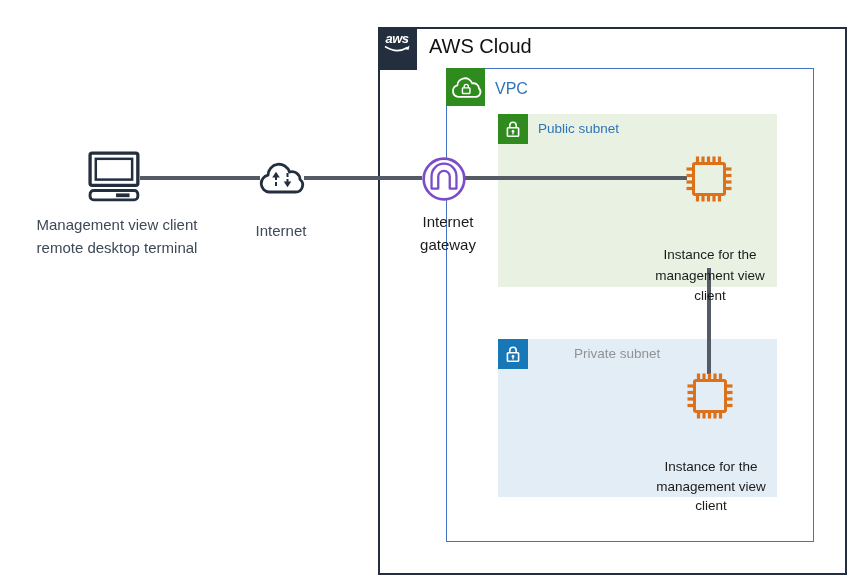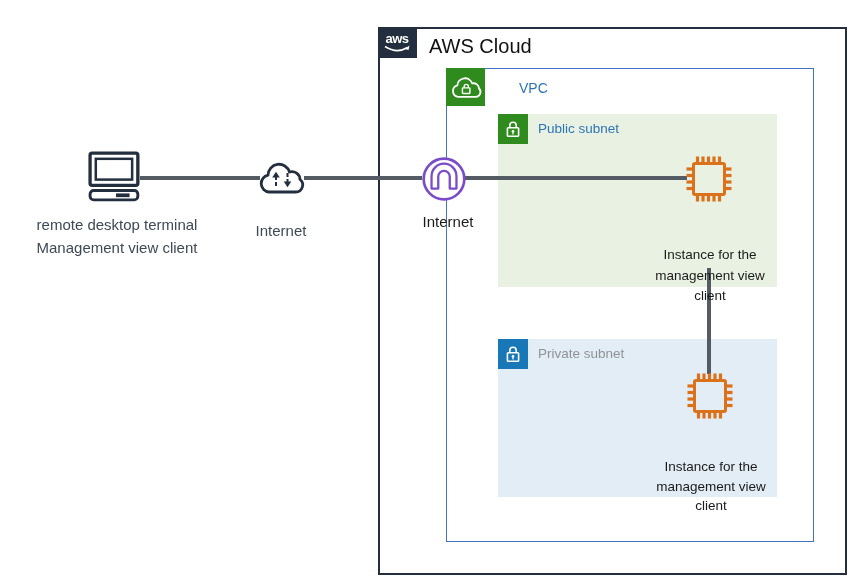--- a/index.html
+++ b/index.html
@@ -10,34 +10,34 @@
     --purple:#7B4CC8; --orange:#DC711B; --line:#545B64;
   }
   *{margin:0;padding:0;box-sizing:border-box;}
   body{background:#fff;font-family:"Liberation Sans",sans-serif;}
   .canvas{position:relative;width:855px;height:587px;background:#fff;overflow:hidden;}
   .hline{position:absolute;height:4px;background:var(--line);z-index:4;}
   .vline{position:absolute;width:4px;background:var(--line);z-index:4;}
   .node-label{position:absolute;text-align:center;color:var(--slate);font-size:15px;line-height:23px;z-index:5;}
   .node-label.blackish{color:var(--black);}
   .aws-box{position:absolute;left:378px;top:27px;width:469px;height:548px;border:2px solid var(--dark);z-index:1;background:#fff;}
-  .aws-logo{position:absolute;left:378px;top:27px;width:39px;height:31px;background:var(--dark);z-index:6;}
+  .aws-logo{position:absolute;left:378px;top:27px;width:39px;height:43px;background:var(--dark);z-index:6;font-style:italic;}
   .aws-cloud-label{position:absolute;left:429px;top:35px;font-size:20px;color:#111;z-index:6;}
   .vpc-box{position:absolute;left:446px;top:68px;width:368px;height:474px;border:1.5px solid var(--vpc-border);z-index:2;background:#fff;}
   .vpc-icon{position:absolute;left:446px;top:68px;width:39px;height:38px;background:var(--green);z-index:6;display:flex;align-items:center;justify-content:center;}
-  .vpc-label{position:absolute;left:519px;top:80px;font-size:14px;color:var(--blue-text);z-index:6;}
+  .vpc-label{position:absolute;left:495px;top:80px;font-size:16px;color:var(--blue-text);z-index:6;}
   .subnet{position:absolute;left:498px;width:279px;z-index:3;padding-left:24px;}
   .subnet.public{top:114px;height:173px;background:var(--green-fill);}
   .subnet.private{top:339px;height:158px;background:var(--blue-fill);}
   .subnet-icon{position:absolute;left:0;top:0;width:30px;height:30px;display:flex;align-items:center;justify-content:center;}
   .subnet-icon.green{background:var(--green);}
   .subnet-icon.blue{background:var(--blue-icon);}
   .subnet-label{position:absolute;left:40px;top:7px;font-size:13.5px;}
   .subnet-label.public-t{color:var(--blue-text);}
-  .subnet-label.private-t{color:var(--gray-text);}
+  .subnet-label.private-t{color:var(--gray-text);margin-left:36px;}
   .chip{position:absolute;z-index:5;color:var(--orange);}
   .instance-label{position:absolute;width:170px;text-align:center;font-size:13.5px;line-height:20.5px;color:var(--black);z-index:5;margin-top:38px;}
   .icon-slate{color:var(--dark);z-index:5;position:absolute;}
   .gateway{position:absolute;left:421px;top:156px;z-index:6;color:var(--purple);}
   svg{display:block;}
 </style>
 </head>
 <body>
 
 <div class="canvas">
@@ -49,22 +49,22 @@
 
   <div class="icon-slate" style="left:88px;top:151px;">
     <svg width="54" height="52" viewBox="0 0 52 50">
       <rect x="2" y="2" width="46" height="31" rx="2" fill="#fff" stroke="currentColor" stroke-width="3.2"></rect>
       <rect x="7.5" y="7.5" width="35" height="20" fill="none" stroke="currentColor" stroke-width="2.4"></rect>
       <rect x="2" y="38" width="46" height="9" rx="3.5" fill="#fff" stroke="currentColor" stroke-width="2.8"></rect>
       <rect x="27" y="40.8" width="13" height="3.6" fill="currentColor"></rect>
     </svg>
   </div>
   <div class="node-label" style="left:8px;top:213px;width:218px;">
+    <div>Management view client</div>
     <div>remote desktop terminal</div>
-    <div>Management view client</div>
   </div>
 
   <div class="icon-slate" style="left:258px;top:160px;">
     <svg width="48" height="37" viewBox="0 0 48 37">
       <path d="M 11,32 A 8.5,8.5 0 0 1 10,15.2 A 11,11 0 0 1 31.5,12 A 8,8 0 0 1 42,19.5 A 7,7 0 0 1 37.5,32 Z" fill="#fff" stroke="currentColor" stroke-width="2.8" stroke-linejoin="round"></path>
       <line x1="18" y1="26" x2="18" y2="16" stroke="currentColor" stroke-width="2" stroke-dasharray="4 2"></line>
       <path d="M 14.2,17.5 L 18,11.8 L 21.8,17.5 Z" fill="currentColor"></path>
       <line x1="29.5" y1="13" x2="29.5" y2="23" stroke="currentColor" stroke-width="2" stroke-dasharray="4 2"></line>
       <path d="M 25.7,21.5 L 29.5,27.2 L 33.3,21.5 Z" fill="currentColor"></path>
     </svg>
@@ -178,15 +178,16 @@
   </div>
 
   <div class="gateway">
     <svg width="46" height="46" viewBox="0 0 48 48">
       <circle cx="24" cy="24" r="21.2" fill="#fff" stroke="currentColor" stroke-width="2.8"></circle>
       <path d="M 11,34 L 11,21 A 13,13 0 0 1 37,21 L 37,34 L 30,34 L 30,21.5 A 6,6 0 0 0 18,21.5 L 18,34 Z" fill="#fff" stroke="currentColor" stroke-width="2.4" stroke-linejoin="round"></path>
     </svg>
   </div>
   <div class="node-label blackish" style="left:398px;top:210px;width:100px;">
     <div>Internet</div>
+    <div>gateway</div>
   </div>
 
 </div>
 
 </body></html>

